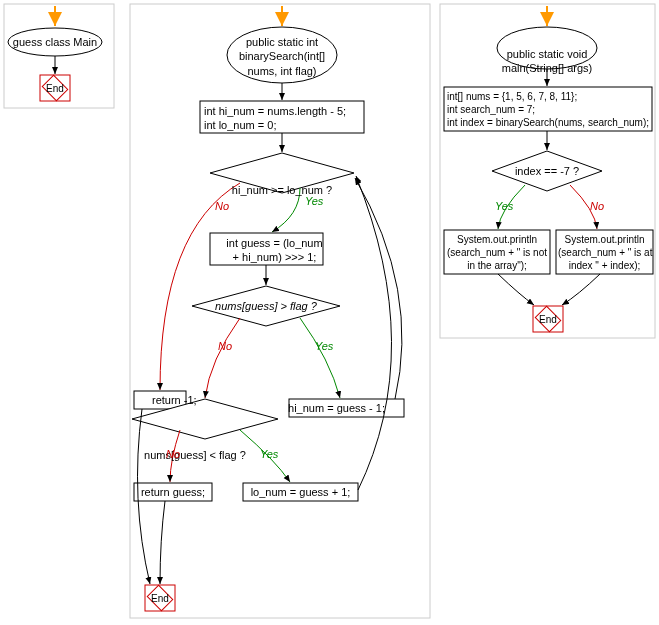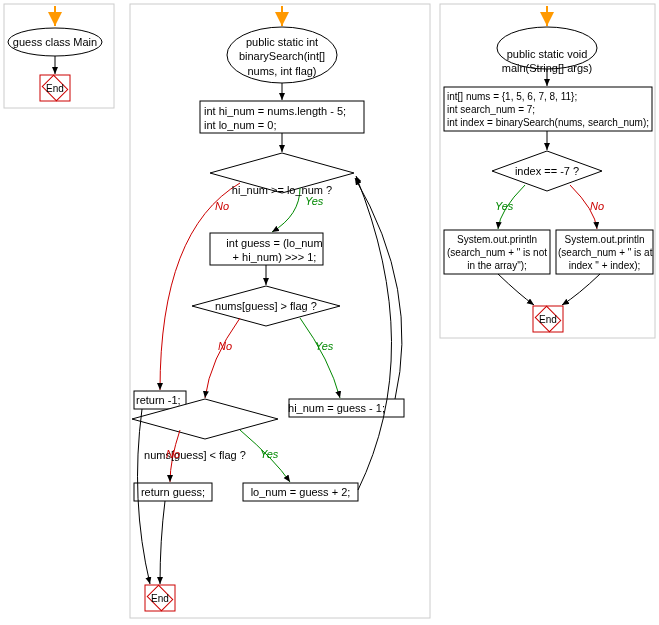--- a/index.html
+++ b/index.html
@@ -126,25 +126,25 @@
 <div class="node-text" style="left:44px; top:82px; width:22px; font-size:10px;">End</div>
 
 <div class="node-text" style="left:232px; top:35px; width:100px;">public static int
 binarySearch(int[]
 nums, int flag)</div>
 <div class="node-text" style="left:204px; top:104px; width:156px; text-align:left;">int hi_num = nums.length - 5;
 int lo_num = 0;</div>
 <div class="node-text" style="left:224px; top:183px; width:116px;">hi_num &gt;= lo_num ?</div>
 <div class="node-text" style="left:214px; top:236px; width:105px;margin-left:8px;">int guess = (lo_num
 + hi_num) &gt;&gt;&gt; 1;</div>
-<div class="node-text" style="left:136px; top:393px; width:28px;">return -1;</div>
-<div class="node-text" style="left:206px; top:299px; width:120px;">nums[guess] &gt; flag ?</div>
+<div class="node-text" style="left:152px; top:393px; width:28px;">return -1;</div>
+<div class="node-text" style="left:206px; top:299px; width:120px;font-style:italic;">nums[guess] &gt; flag ?</div>
 <div class="node-text" style="left:286px; top:401px; width:101px;">hi_num = guess - 1;</div>
 <div class="node-text" style="left:135px; top:412px; width:120px;margin-top:36px;">nums[guess] &lt; flag ?</div>
-<div class="node-text" style="left:245px; top:485px; width:111px;">lo_num = guess + 2;</div>
+<div class="node-text" style="left:245px; top:485px; width:111px;">lo_num = guess + 1;</div>
 <div class="node-text" style="left:136px; top:485px; width:74px;">return guess;</div>
 <div class="node-text" style="left:149px; top:592px; width:22px; font-size:10px;">End</div>
 
 <div class="node-text" style="left:500px; top:35px; width:94px;margin-top:12px;">public static void
 main(String[] args)</div>
 <div class="node-text" style="left:447px; top:90px; width:202px; text-align:left; font-size:10px;">int[] nums = {1, 5, 6, 7, 8, 11};
 int search_num = 7;
 int index = binarySearch(nums, search_num);</div>
 <div class="node-text" style="left:510px; top:164px; width:74px;">index == -7 ?</div>
 <div class="node-text" style="left:446px; top:233px; width:102px; font-size:10px;">System.out.println

